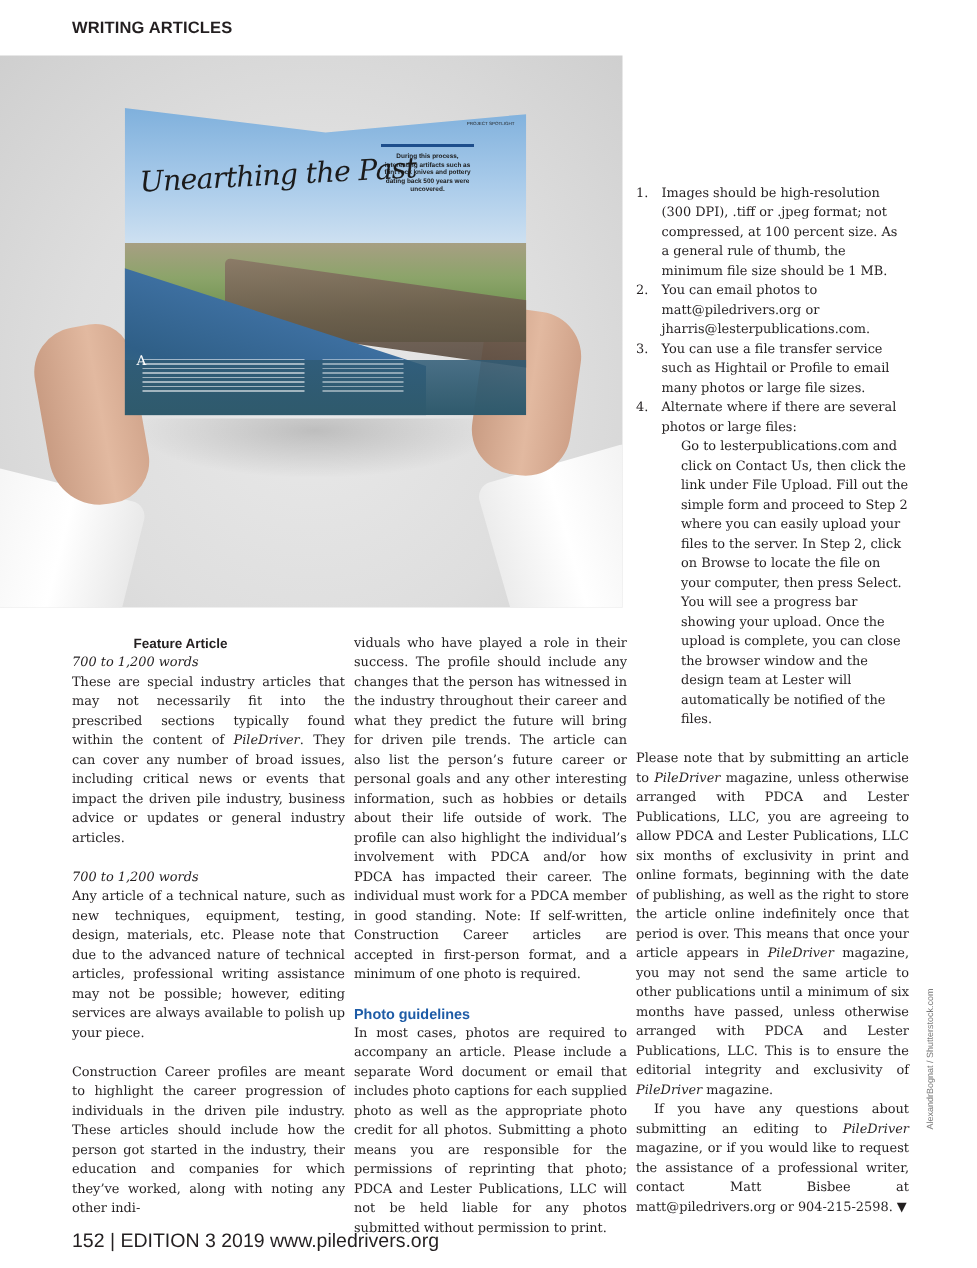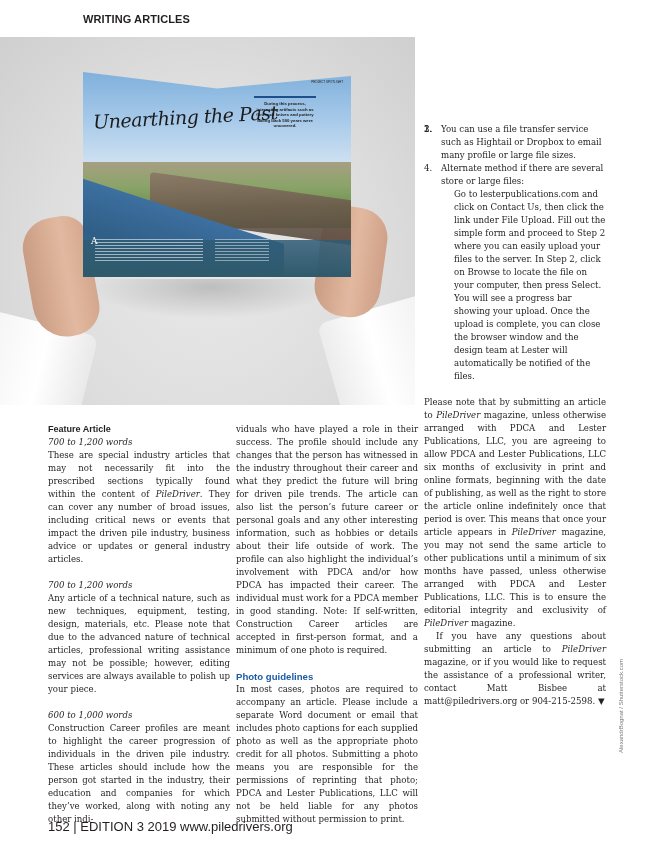--- a/index.html
+++ b/index.html
@@ -2,21 +2,21 @@
 <html><head>
 <meta charset="utf-8">
 <style>
   * { margin: 0; padding: 0; box-sizing: border-box; }
   html, body { width: 651px; height: 845px; background: #ffffff; overflow: hidden; }
   body { position: relative; font-family: "DejaVu Serif", "Liberation Serif", serif; color: #231f20; }
 
   .section-header {
     position: absolute; left: 48px; top: 13px;
     font-family: "Liberation Sans", sans-serif; font-weight: bold;
-    font-size: 11px; letter-spacing: 0.1px; color: #231f20; margin-left: 35px;
+    font-size: 11px; letter-spacing: 0.1px; color: #231f20;
   }
 
   
   .photo {
     position: absolute; left: 0; top: 37px; width: 415px; height: 368px;
     background: radial-gradient(ellipse at 50% 60%, #e9e9e9 0%, #dedede 55%, #cfcfcf 100%);
     overflow: hidden;
   }
   .mag {
     position: absolute; left: 83px; top: 35px; width: 268px; height: 205px;
@@ -64,21 +64,21 @@
     background: linear-gradient(90deg, #ececec, #ffffff 45%, #f1f1f1); border-radius: 10px; transform: rotate(-16deg); }
   .shadow { position: absolute; left: 90px; top: 242px; width: 240px; height: 40px;
     background: radial-gradient(ellipse at 50% 20%, rgba(0,0,0,.18), transparent 70%); }
 
   
   .col { position: absolute; font-size: 8.6px; line-height: 13px; text-align: justify; }
   .col-left { left: 48px; top: 423px; width: 182px; }
   .col-mid { left: 236px; top: 423px; width: 182px; }
   .col-right { left: 424px; top: 123px; width: 182px; }
 
-  .h-black { font-family: "Liberation Sans", sans-serif; font-weight: bold; font-size: 9px; line-height: 13px; color: #231f20; }
+  .h-black { font-family: "Liberation Sans", sans-serif; font-weight: bold; font-size: 9px; line-height: 13px; color: #231f20; margin-left: 41px; }
   .h-blue { font-family: "Liberation Sans", sans-serif; font-weight: bold; font-size: 9.6px; line-height: 13px; color: #1d5ba6; }
   .wc { font-style: italic; }
   .block { margin-bottom: 13px; }
   p { margin: 0; }
   em { font-style: italic; }
   .indent { text-indent: 12px; }
 
   ol.photo-list { list-style: none; text-align: left; }
   ol.photo-list li { position: relative; padding-left: 17px; }
   ol.photo-list li .num { position: absolute; left: 0; top: 0; }
@@ -125,43 +125,42 @@
   <div class="block">
     <div class="h-black">Feature Article</div>
     <div class="wc">700 to 1,200 words</div>
     <p><span>These are special industry articles that may not necessarily fit into the prescribed sections typically found within the content of </span><em>PileDriver</em><span>. They can cover any number of broad issues, including critical news or events that impact the driven pile industry, business advice or updates or general industry articles.</span></p>
   </div>
   <div class="block">
     <div class="wc">700 to 1,200 words</div>
     <p>Any article of a technical nature, such as new techniques, equipment, testing, design, materials, etc. Please note that due to the advanced nature of technical articles, professional writing assistance may not be possible; however, editing services are always available to polish up your piece.</p>
   </div>
   <div>
-    <div class="wc">600 to 1,000 words</div>
     <p>Construction Career profiles are meant to highlight the career progression of individuals in the driven pile industry. These articles should include how the person got started in the industry, their education and companies for which they’ve worked, along with noting any other indi-</p>
   </div>
 </div>
 
 <div class="col col-mid">
   <p class="block">viduals who have played a role in their success. The profile should include any changes that the person has witnessed in the industry throughout their career and what they predict the future will bring for driven pile trends. The article can also list the person’s future career or personal goals and any other interesting information, such as hobbies or details about their life outside of work. The profile can also highlight the individual’s involvement with PDCA and/or how PDCA has impacted their career. The individual must work for a PDCA member in good standing. Note: If self-written, Construction Career articles are accepted in first-person format, and a minimum of one photo is required.</p>
   <div>
     <div class="h-blue">Photo guidelines</div>
     <p>In most cases, photos are required to accompany an article. Please include a separate Word document or email that includes photo captions for each supplied photo as well as the appropriate photo credit for all photos. Submitting a photo means you are responsible for the permissions of reprinting that photo; PDCA and Lester Publications, LLC will not be held liable for any photos submitted without permission to print.</p>
   </div>
 </div>
 
 <div class="col col-right">
   <ol class="photo-list block">
-    <li><span class="num">1.</span></li>
-    <li><span class="num">2.</span></li>
-    <li><span class="num">3.</span><span>You can use a file transfer service such as Hightail or Dropbox to email many profile or large file sizes.</span></li>
-    <li><span class="num">4.</span><span>Alternate method if there are several store or large files:</span>
+    <li><span class="num">1.</span><span>Images should be high-resolution (300 DPI), .tiff or .jpeg format; not compressed, at 100 percent size. As a general rule of thumb, the minimum file size should be 1 MB.</span></li>
+    <li><span class="num">2.</span><span>You can email photos to matt@piledrivers.org or jharris@lesterpublications.com.</span></li>
+    <li><span class="num">3.</span><span>You can use a file transfer service such as Hightail or Profile to email many photos or large file sizes.</span></li>
+    <li><span class="num">4.</span><span>Alternate where if there are several photos or large files:</span>
       <div class="sub">Go to lesterpublications.com and click on Contact Us, then click the link under File Upload. Fill out the simple form and proceed to Step 2 where you can easily upload your files to the server. In Step 2, click on Browse to locate the file on your computer, then press Select. You will see a progress bar showing your upload. Once the upload is complete, you can close the browser window and the design team at Lester will automatically be notified of the files.</div>
     </li>
   </ol>
   <div>
     <p><span>Please note that by submitting an article to </span><em>PileDriver</em><span> magazine, unless otherwise arranged with PDCA and Lester Publications, LLC, you are agreeing to allow PDCA and Lester Publications, LLC six months of exclusivity in print and online formats, beginning with the date of publishing, as well as the right to store the article online indefinitely once that period is over. This means that once your article appears in </span><em>PileDriver</em><span> magazine, you may not send the same article to other publications until a minimum of six months have passed, unless otherwise arranged with PDCA and Lester Publications, LLC. This is to ensure the editorial integrity and exclusivity of </span><em>PileDriver</em><span> magazine.</span></p>
-    <p class="indent"><span>If you have any questions about submitting an article to </span><em>PileDriver</em><span> magazine, or if you would like to request the assistance of a professional writer, contact Matt Bisbee at matt@piledrivers.org or 904-215-2598. ▼</span></p>
+    <p class="indent"><span>If you have any questions about submitting an editing to </span><em>PileDriver</em><span> magazine, or if you would like to request the assistance of a professional writer, contact Matt Bisbee at matt@piledrivers.org or 904-215-2598. ▼</span></p>
   </div>
 </div>
 
 <div class="credit">AlexandrBognat / Shutterstock.com</div>
 
 <div class="footer">152  |  EDITION 3 2019  www.piledrivers.org</div>
 
 </body></html>

